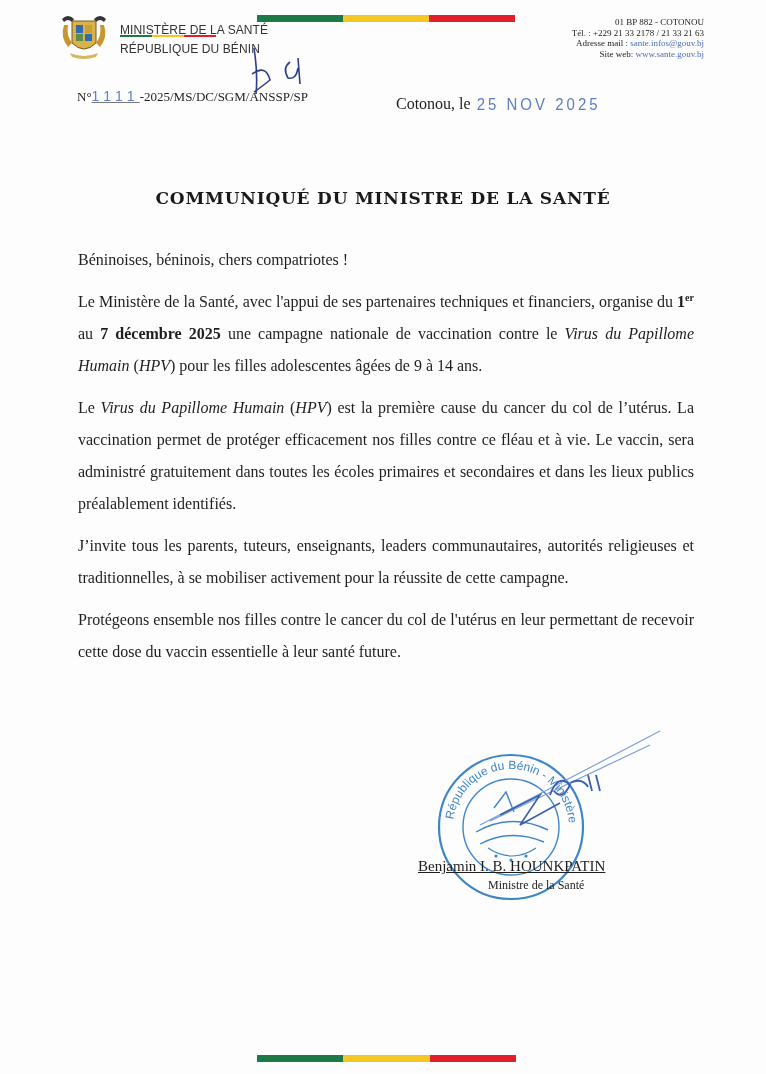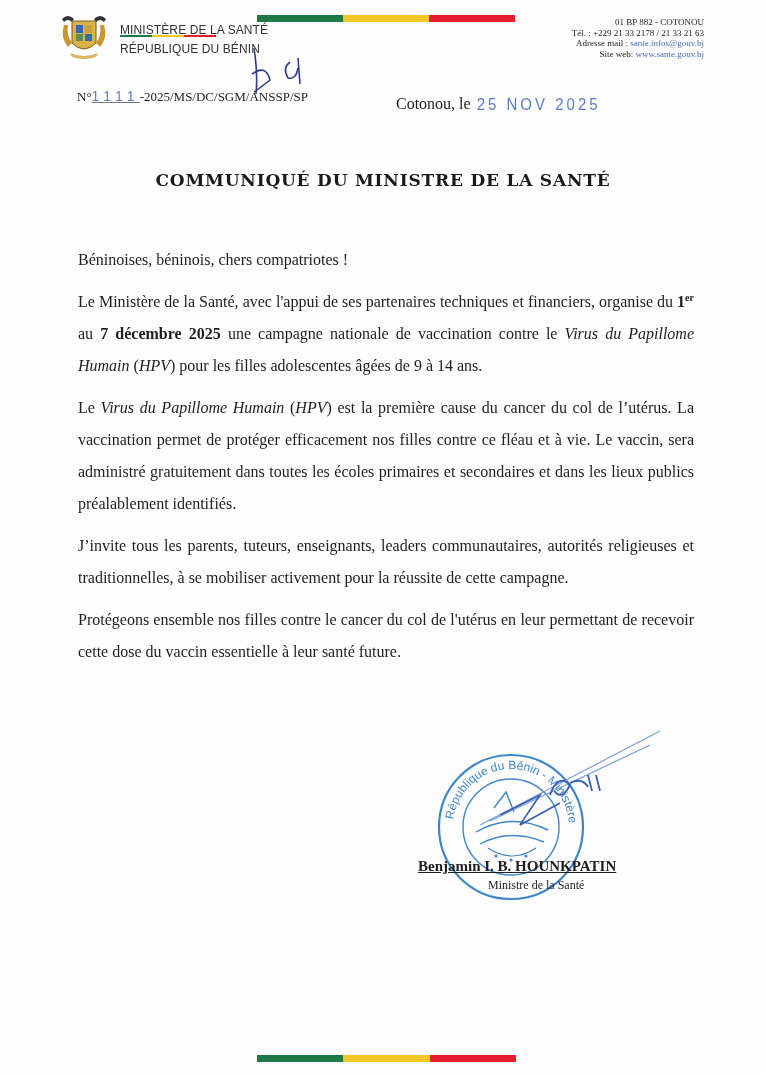--- a/index.html
+++ b/index.html
@@ -9,25 +9,25 @@
   .flag span{flex:1;display:block;}
   .logo-text{font-family:"Liberation Sans",sans-serif;font-size:12px;color:#333;letter-spacing:0.1px;}
   .mini-flag{display:flex;height:2px;width:96px;margin:4px 0;}
   .mini-flag span{flex:1;}
   .contact{right:62px;top:17px;text-align:right;font-size:9px;line-height:10.5px;color:#222;}
   .contact a{color:#4a6db3;}
   .ref{left:77px;top:88px;font-size:13px;}
   .ref .num{color:#5d7fc4;font-family:"Liberation Sans",sans-serif;font-size:14px;text-decoration:underline;text-decoration-color:#777;letter-spacing:5px;}
   .date{left:396px;top:86px;font-size:16px;margin-top:9px;}
   .date .stamp{color:#5b7dc2;font-family:"Liberation Sans",sans-serif;font-size:15px;letter-spacing:3px;margin-left:6px;transform:scaleY(1.15);display:inline-block;}
-  .title{left:0;width:766px;top:170px;text-align:center;font-family:"DejaVu Serif",serif;font-weight:bold;font-size:17px;letter-spacing:0.8px;color:#1a1a1a;}
+  .title{left:0;width:766px;top:188px;text-align:center;font-family:"DejaVu Serif",serif;font-weight:bold;font-size:17px;letter-spacing:0.8px;color:#1a1a1a;}
   .body{left:78px;width:616px;top:244px;font-size:16px;line-height:32px;text-align:justify;}
   .body p{margin:0 0 10px 0;}
   .body .greet{margin-bottom:10px;}
-  .sig-name{left:418px;top:858px;font-weight:bold;font-size:15px;text-decoration:underline;}
+  .sig-name{left:418px;top:858px;font-weight:normal;font-size:15px;text-decoration:underline;}
   .sig-role{left:488px;top:878px;font-size:12px;}
   .seal{left:436px;top:752px;width:150px;height:150px;}
 </style>
 </head>
 <body>
 
 <div class="abs flag" style="left:257px;top:15px;width:258px;">
   <span style="background:#1b7a46"></span>
     <span style="background:#f4c724"></span>
     <span style="background:#e21d2c"></span>

